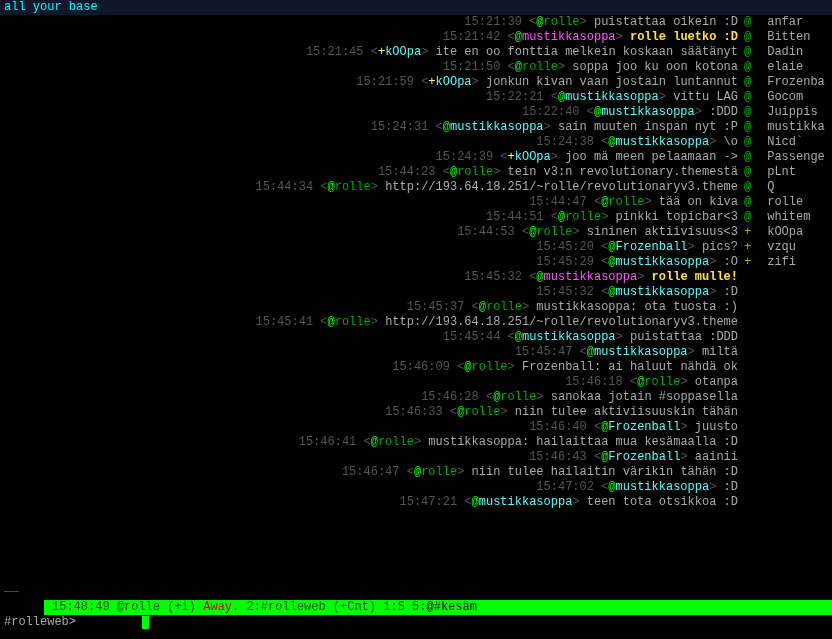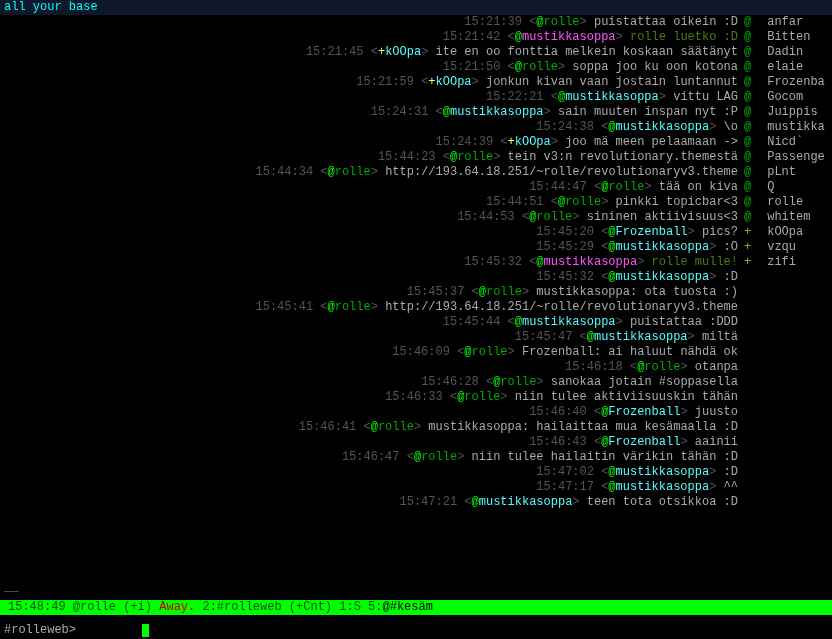--- a/index.html
+++ b/index.html
@@ -34,38 +34,39 @@
   }
   .line { white-space: nowrap; padding: 0 4px; }
   .ts { color: #555555; }
   .brkt { color: #555555; }
   .prefix-plus { color: #ffff55; }
   .prefix-at { color: #00ff00; }
   .nick-green { color: #00aa00; }
   .nick-cyan { color: #55ffff; }
   .nick-mag { color: #ff55ff; }
   .msg { color: #aaaaaa; }
-  .msg-mag { color: #4d7c0f; }
+  .msg-mag { color: #fde047; font-weight: bold; }
   .nl-line { white-space: nowrap; }
   .nl-at { color: #00aa00; }
   .nl-plus { color: #aaaa00; }
   .nl-name { color: #aaaaaa; padding-left: 16px; }
   .statusbar {
     background: #00ff00;
     color: #005500;
     padding: 0 8px;
     height: 15px;
     white-space: nowrap;
+    margin-left: 44px;
   }
   .sb-away { color: #cc0000; }
   .sb-chan { color: #000000; }
   .inputbar {
     background: #000;
     color: #aaaaaa;
-    padding: 8px 4px;
+    padding: 0 4px;
     height: 15px;
     display: flex;
     gap: 33px;
   }
   .cursor {
     display: inline-block;
     width: 7px;
     height: 13px;
     background: #00ff00;
     margin-top: 1px;
@@ -84,20 +85,21 @@
 </div>
 
 <div class="main">
   <div class="chat" id="chat">
       <div class="line"><span class="ts">15:21:39</span> <span class="brkt">&lt;</span><span class="prefix-at">@</span><span class="nick-green">rolle</span><span class="brkt">&gt;</span> <span class="msg">puistattaa oikein :D</span></div>
       <div class="line"><span class="ts">15:21:42</span> <span class="brkt">&lt;</span><span class="prefix-at">@</span><span class="nick-mag">mustikkasoppa</span><span class="brkt">&gt;</span> <span class="msg-mag">rolle luetko :D</span></div>
       <div class="line"><span class="ts">15:21:45</span> <span class="brkt">&lt;</span><span class="prefix-plus">+</span><span class="nick-cyan">kOOpa</span><span class="brkt">&gt;</span> <span class="msg">ite en oo fonttia melkein koskaan säätänyt</span></div>
       <div class="line"><span class="ts">15:21:50</span> <span class="brkt">&lt;</span><span class="prefix-at">@</span><span class="nick-green">rolle</span><span class="brkt">&gt;</span> <span class="msg">soppa joo ku oon kotona</span></div>
       <div class="line"><span class="ts">15:21:59</span> <span class="brkt">&lt;</span><span class="prefix-plus">+</span><span class="nick-cyan">kOOpa</span><span class="brkt">&gt;</span> <span class="msg">jonkun kivan vaan jostain luntannut</span></div>
       <div class="line"><span class="ts">15:22:21</span> <span class="brkt">&lt;</span><span class="prefix-at">@</span><span class="nick-cyan">mustikkasoppa</span><span class="brkt">&gt;</span> <span class="msg">vittu LAG</span></div>
+      <div class="line"><span class="ts">15:22:40</span> <span class="brkt">&lt;</span><span class="prefix-at">@</span><span class="nick-cyan">mustikkasoppa</span><span class="brkt">&gt;</span> <span class="msg">:DDD</span></div>
       <div class="line"><span class="ts">15:24:31</span> <span class="brkt">&lt;</span><span class="prefix-at">@</span><span class="nick-cyan">mustikkasoppa</span><span class="brkt">&gt;</span> <span class="msg">sain muuten inspan nyt :P</span></div>
       <div class="line"><span class="ts">15:24:38</span> <span class="brkt">&lt;</span><span class="prefix-at">@</span><span class="nick-cyan">mustikkasoppa</span><span class="brkt">&gt;</span> <span class="msg">\o</span></div>
       <div class="line"><span class="ts">15:24:39</span> <span class="brkt">&lt;</span><span class="prefix-plus">+</span><span class="nick-cyan">kOOpa</span><span class="brkt">&gt;</span> <span class="msg">joo mä meen pelaamaan -&gt;</span></div>
       <div class="line"><span class="ts">15:44:23</span> <span class="brkt">&lt;</span><span class="prefix-at">@</span><span class="nick-green">rolle</span><span class="brkt">&gt;</span> <span class="msg">tein v3:n revolutionary.themestä</span></div>
       <div class="line"><span class="ts">15:44:34</span> <span class="brkt">&lt;</span><span class="prefix-at">@</span><span class="nick-green">rolle</span><span class="brkt">&gt;</span> <span class="msg">http://193.64.18.251/~rolle/revolutionaryv3.theme</span></div>
       <div class="line"><span class="ts">15:44:47</span> <span class="brkt">&lt;</span><span class="prefix-at">@</span><span class="nick-green">rolle</span><span class="brkt">&gt;</span> <span class="msg">tää on kiva</span></div>
       <div class="line"><span class="ts">15:44:51</span> <span class="brkt">&lt;</span><span class="prefix-at">@</span><span class="nick-green">rolle</span><span class="brkt">&gt;</span> <span class="msg">pinkki topicbar&lt;3</span></div>
       <div class="line"><span class="ts">15:44:53</span> <span class="brkt">&lt;</span><span class="prefix-at">@</span><span class="nick-green">rolle</span><span class="brkt">&gt;</span> <span class="msg">sininen aktiivisuus&lt;3</span></div>
       <div class="line"><span class="ts">15:45:20</span> <span class="brkt">&lt;</span><span class="prefix-at">@</span><span class="nick-cyan">Frozenball</span><span class="brkt">&gt;</span> <span class="msg">pics?</span></div>
       <div class="line"><span class="ts">15:45:29</span> <span class="brkt">&lt;</span><span class="prefix-at">@</span><span class="nick-cyan">mustikkasoppa</span><span class="brkt">&gt;</span> <span class="msg">:O</span></div>
@@ -109,21 +111,20 @@
       <div class="line"><span class="ts">15:45:47</span> <span class="brkt">&lt;</span><span class="prefix-at">@</span><span class="nick-cyan">mustikkasoppa</span><span class="brkt">&gt;</span> <span class="msg">miltä</span></div>
       <div class="line"><span class="ts">15:46:09</span> <span class="brkt">&lt;</span><span class="prefix-at">@</span><span class="nick-green">rolle</span><span class="brkt">&gt;</span> <span class="msg">Frozenball: ai haluut nähdä ok</span></div>
       <div class="line"><span class="ts">15:46:18</span> <span class="brkt">&lt;</span><span class="prefix-at">@</span><span class="nick-green">rolle</span><span class="brkt">&gt;</span> <span class="msg">otanpa</span></div>
       <div class="line"><span class="ts">15:46:28</span> <span class="brkt">&lt;</span><span class="prefix-at">@</span><span class="nick-green">rolle</span><span class="brkt">&gt;</span> <span class="msg">sanokaa jotain #soppasella</span></div>
       <div class="line"><span class="ts">15:46:33</span> <span class="brkt">&lt;</span><span class="prefix-at">@</span><span class="nick-green">rolle</span><span class="brkt">&gt;</span> <span class="msg">niin tulee aktiviisuuskin tähän</span></div>
       <div class="line"><span class="ts">15:46:40</span> <span class="brkt">&lt;</span><span class="prefix-at">@</span><span class="nick-cyan">Frozenball</span><span class="brkt">&gt;</span> <span class="msg">juusto</span></div>
       <div class="line"><span class="ts">15:46:41</span> <span class="brkt">&lt;</span><span class="prefix-at">@</span><span class="nick-green">rolle</span><span class="brkt">&gt;</span> <span class="msg">mustikkasoppa: hailaittaa mua kesämaalla :D</span></div>
       <div class="line"><span class="ts">15:46:43</span> <span class="brkt">&lt;</span><span class="prefix-at">@</span><span class="nick-cyan">Frozenball</span><span class="brkt">&gt;</span> <span class="msg">aainii</span></div>
       <div class="line"><span class="ts">15:46:47</span> <span class="brkt">&lt;</span><span class="prefix-at">@</span><span class="nick-green">rolle</span><span class="brkt">&gt;</span> <span class="msg">niin tulee hailaitin värikin tähän :D</span></div>
       <div class="line"><span class="ts">15:47:02</span> <span class="brkt">&lt;</span><span class="prefix-at">@</span><span class="nick-cyan">mustikkasoppa</span><span class="brkt">&gt;</span> <span class="msg">:D</span></div>
-      <div class="line"><span class="ts">15:47:17</span> <span class="brkt">&lt;</span><span class="prefix-at">@</span><span class="nick-cyan">mustikkasoppa</span><span class="brkt">&gt;</span> <span class="msg">^^</span></div>
       <div class="line"><span class="ts">15:47:21</span> <span class="brkt">&lt;</span><span class="prefix-at">@</span><span class="nick-cyan">mustikkasoppa</span><span class="brkt">&gt;</span> <span class="msg">teen tota otsikkoa :D</span></div>
     </div>
   <div class="nicklist" id="nicklist">
       <div class="nl-line"><span class="nl-at">@</span><span class="nl-name">anfar</span></div>
       <div class="nl-line"><span class="nl-at">@</span><span class="nl-name">Bitten</span></div>
       <div class="nl-line"><span class="nl-at">@</span><span class="nl-name">Dadin</span></div>
       <div class="nl-line"><span class="nl-at">@</span><span class="nl-name">elaie</span></div>
       <div class="nl-line"><span class="nl-at">@</span><span class="nl-name">Frozenba</span></div>
       <div class="nl-line"><span class="nl-at">@</span><span class="nl-name">Gocom</span></div>
       <div class="nl-line"><span class="nl-at">@</span><span class="nl-name">Juippis</span></div>

